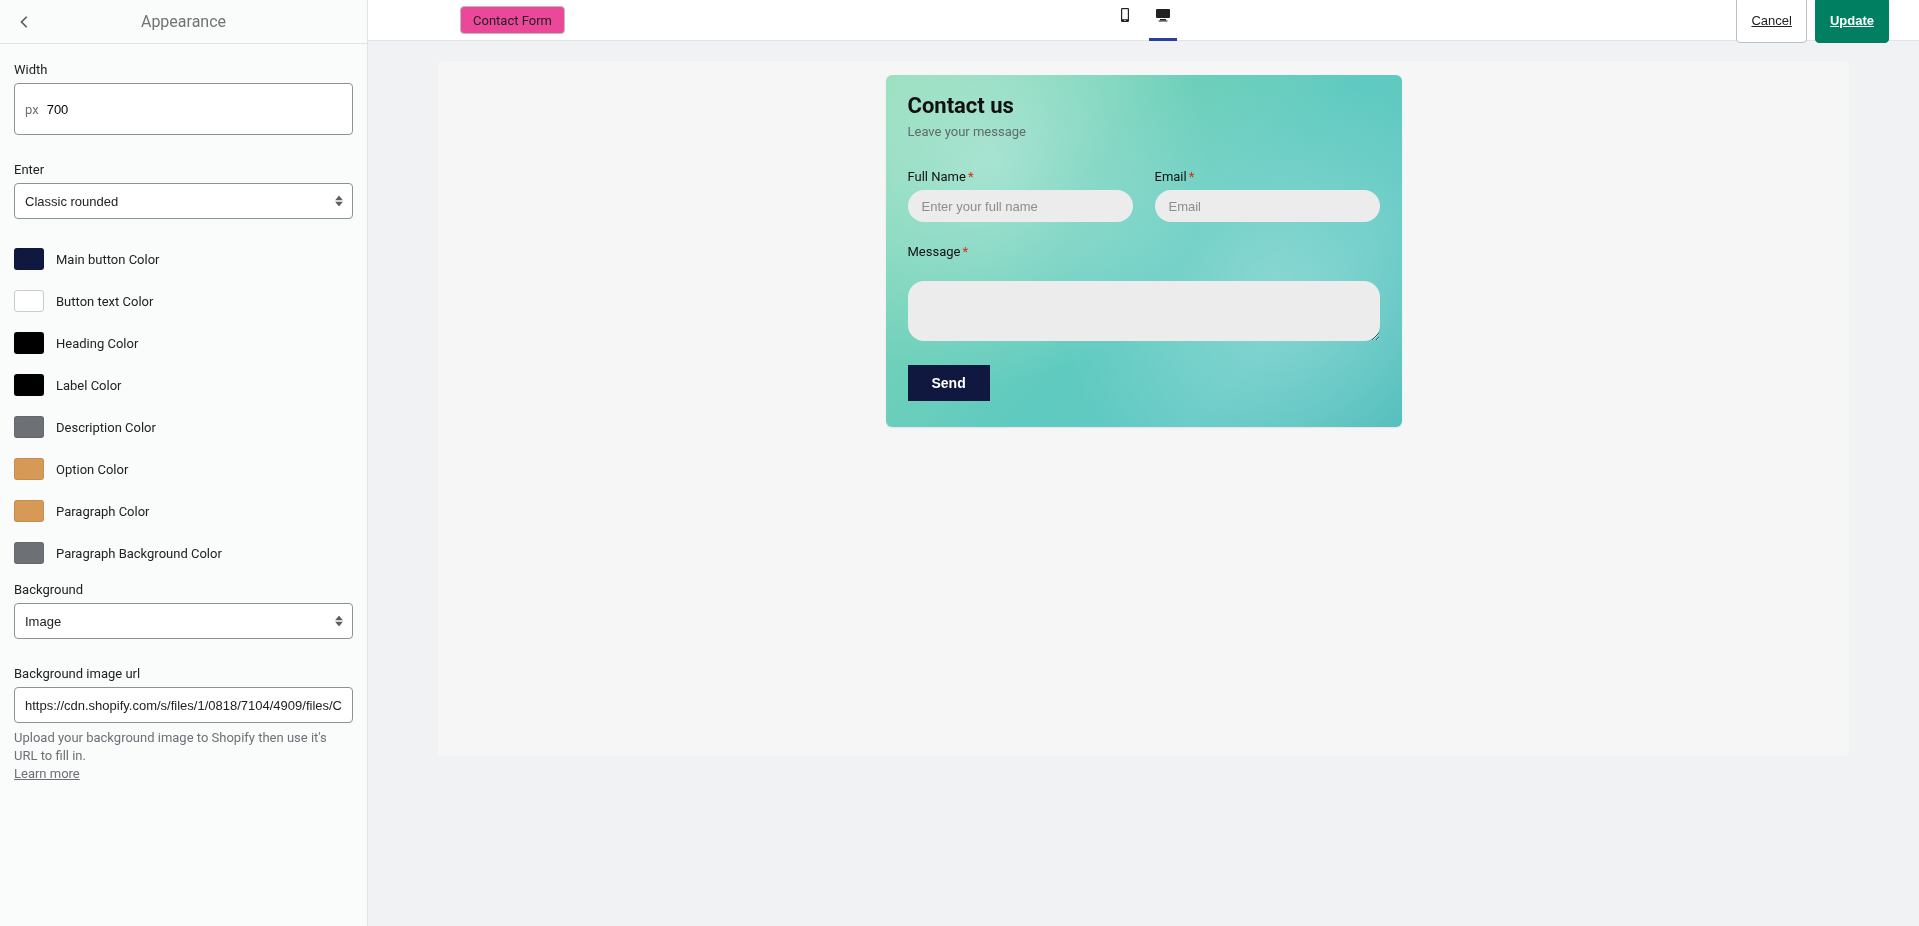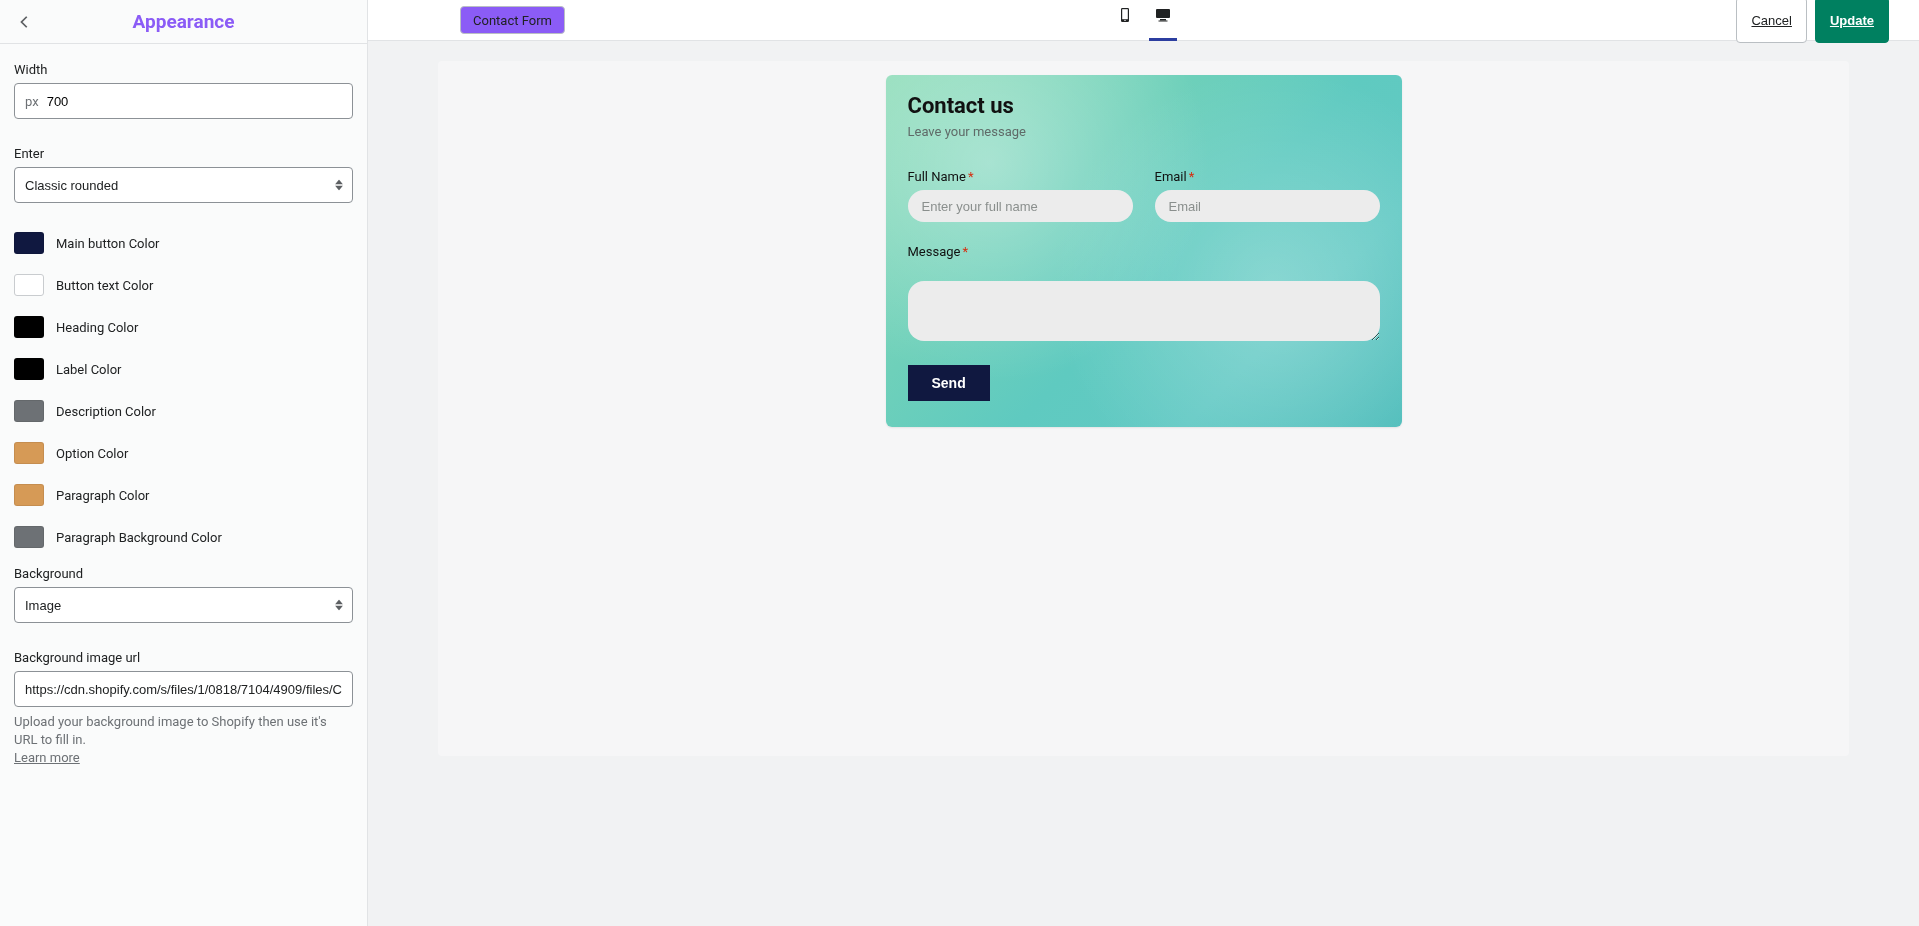--- a/index.html
+++ b/index.html
@@ -5,53 +5,53 @@
 * { box-sizing: border-box; margin: 0; padding: 0; }
 body { font-family: -apple-system, BlinkMacSystemFont, "Segoe UI", Roboto, Helvetica, Arial, sans-serif; font-size: 14px; color: #202223; background: #fff; overflow: hidden; }
 
 .app { display: flex; height: 100vh; }
 
 
 .sidebar { width: 368px; flex: 0 0 368px; background: #fafbfb; border-right: 1px solid #e1e3e5; display: flex; flex-direction: column; overflow-y: auto; }
 .sidebar-header { position: relative; height: 44px; display: flex; align-items: center; justify-content: center; border-bottom: 1px solid #e1e3e5; }
 .back-btn { position: absolute; left: 14px; top: 50%; transform: translateY(-50%); background: none; border: none; padding: 4px; cursor: pointer; display: flex; align-items: center; }
 .back-btn svg { width: 14px; height: 14px; stroke: #5c5f62; }
-.sidebar-title { font-size: 19px; font-weight: 700; color: #8b5cf6; }
+.sidebar-title { font-size: 16px; font-weight: 400; color: #737373; }
 .sidebar-body { padding: 18px 14px 30px; }
 
 .field-label { display: block; font-size: 13px; color: #202223; margin-bottom: 6px; }
 .field-help { font-size: 13px; color: #6d7175; margin-top: 6px; line-height: 1.4; }
 .field-help a { color: #6d7175; text-decoration: underline; }
 
 .field-group { margin-bottom: 27px; }
 
 .text-input, .select-wrap select {
   width: 100%; height: 36px; border: 1px solid #8c9196; border-radius: 4px;
   background: #fff; font-size: 13px; color: #202223; padding: 0 10px;
 }
-.width-input { display: flex; align-items: center; border: 1px solid #8c9196; border-radius: 4px; background: #fff; height: 36px; }
+.width-input { display: flex; align-items: center; border: 1px solid #8c9196; border-radius: 4px; background: #fff; height: 52px; }
 .width-input .prefix { color: #6d7175; font-size: 13px; padding-left: 10px; padding-right: 8px; }
 .width-input input { border: none; outline: none; height: 100%; flex: 1; font-size: 13px; background: transparent; padding-right: 10px; }
 
 .select-wrap { position: relative; }
 .select-wrap select { appearance: none; -webkit-appearance: none; padding-right: 30px; cursor: pointer; }
 .select-caret { position: absolute; right: 10px; top: 50%; transform: translateY(-50%); pointer-events: none; display: flex; flex-direction: column; gap: 1px; }
 .select-caret svg { width: 8px; height: 5px; fill: #5c5f62; }
 
 .color-row { display: flex; align-items: center; gap: 12px; height: 26px; margin-bottom: 16px; }
 .swatch { width: 30px; height: 22px; border-radius: 3px; border: 1px solid rgba(0,0,0,0.08); cursor: pointer; }
 .swatch.white { border: 1px solid #c9cccf; }
 .color-row .color-label { font-size: 13px; color: #202223; }
 
 
 .main { flex: 1; display: flex; flex-direction: column; background: #fff; min-width: 0; }
 
 .topbar { height: 41px; border-bottom: 1px solid #e1e3e5; display: flex; align-items: center; padding: 0 30px 0 92px; position: relative; }
 .topbar-left { display: flex; align-items: center; }
-.topbar .chip { height: 28px; border: 1px solid #babfc3; border-radius: 4px; background: #8b5cf6; padding: 0 12px; font-size: 13px; color: #202223; display: flex; align-items: center; cursor: pointer; }
+.topbar .chip { height: 28px; border: 1px solid #babfc3; border-radius: 4px; background: #ec4899; padding: 0 12px; font-size: 13px; color: #202223; display: flex; align-items: center; cursor: pointer; }
 .topbar-center { position: absolute; left: 50%; transform: translateX(-50%); display: flex; align-items: flex-end; gap: 18px; height: 100%; }
 .device-btn { background: none; border: none; padding: 0 2px 10px; cursor: pointer; height: 100%; display: flex; align-items: center; position: relative; }
 .device-btn svg { width: 16px; height: 16px; fill: #202223; }
 .device-btn.active::after { content: ""; position: absolute; left: -4px; right: -4px; bottom: -1px; height: 3px; background: #2c3ea0; }
 .topbar-right { margin-left: auto; display: flex; gap: 8px; }
 .btn { height: 46px; border-radius: 4px; font-size: 13px; padding: 0 14px; cursor: pointer; border: 1px solid #babfc3; background: #fff; color: #202223; text-decoration: underline; }
 .btn-primary { background: #008060; border-color: #008060; color: #fff; font-weight: 600; }
 
 .canvas-wrap { flex: 1; background: #f1f2f3; padding: 20px 70px 30px; overflow: auto; }
 .canvas { background: #f6f6f7; min-height: 695px; border-radius: 4px; padding-top: 14px; display: flex; justify-content: center; align-items: flex-start; }

